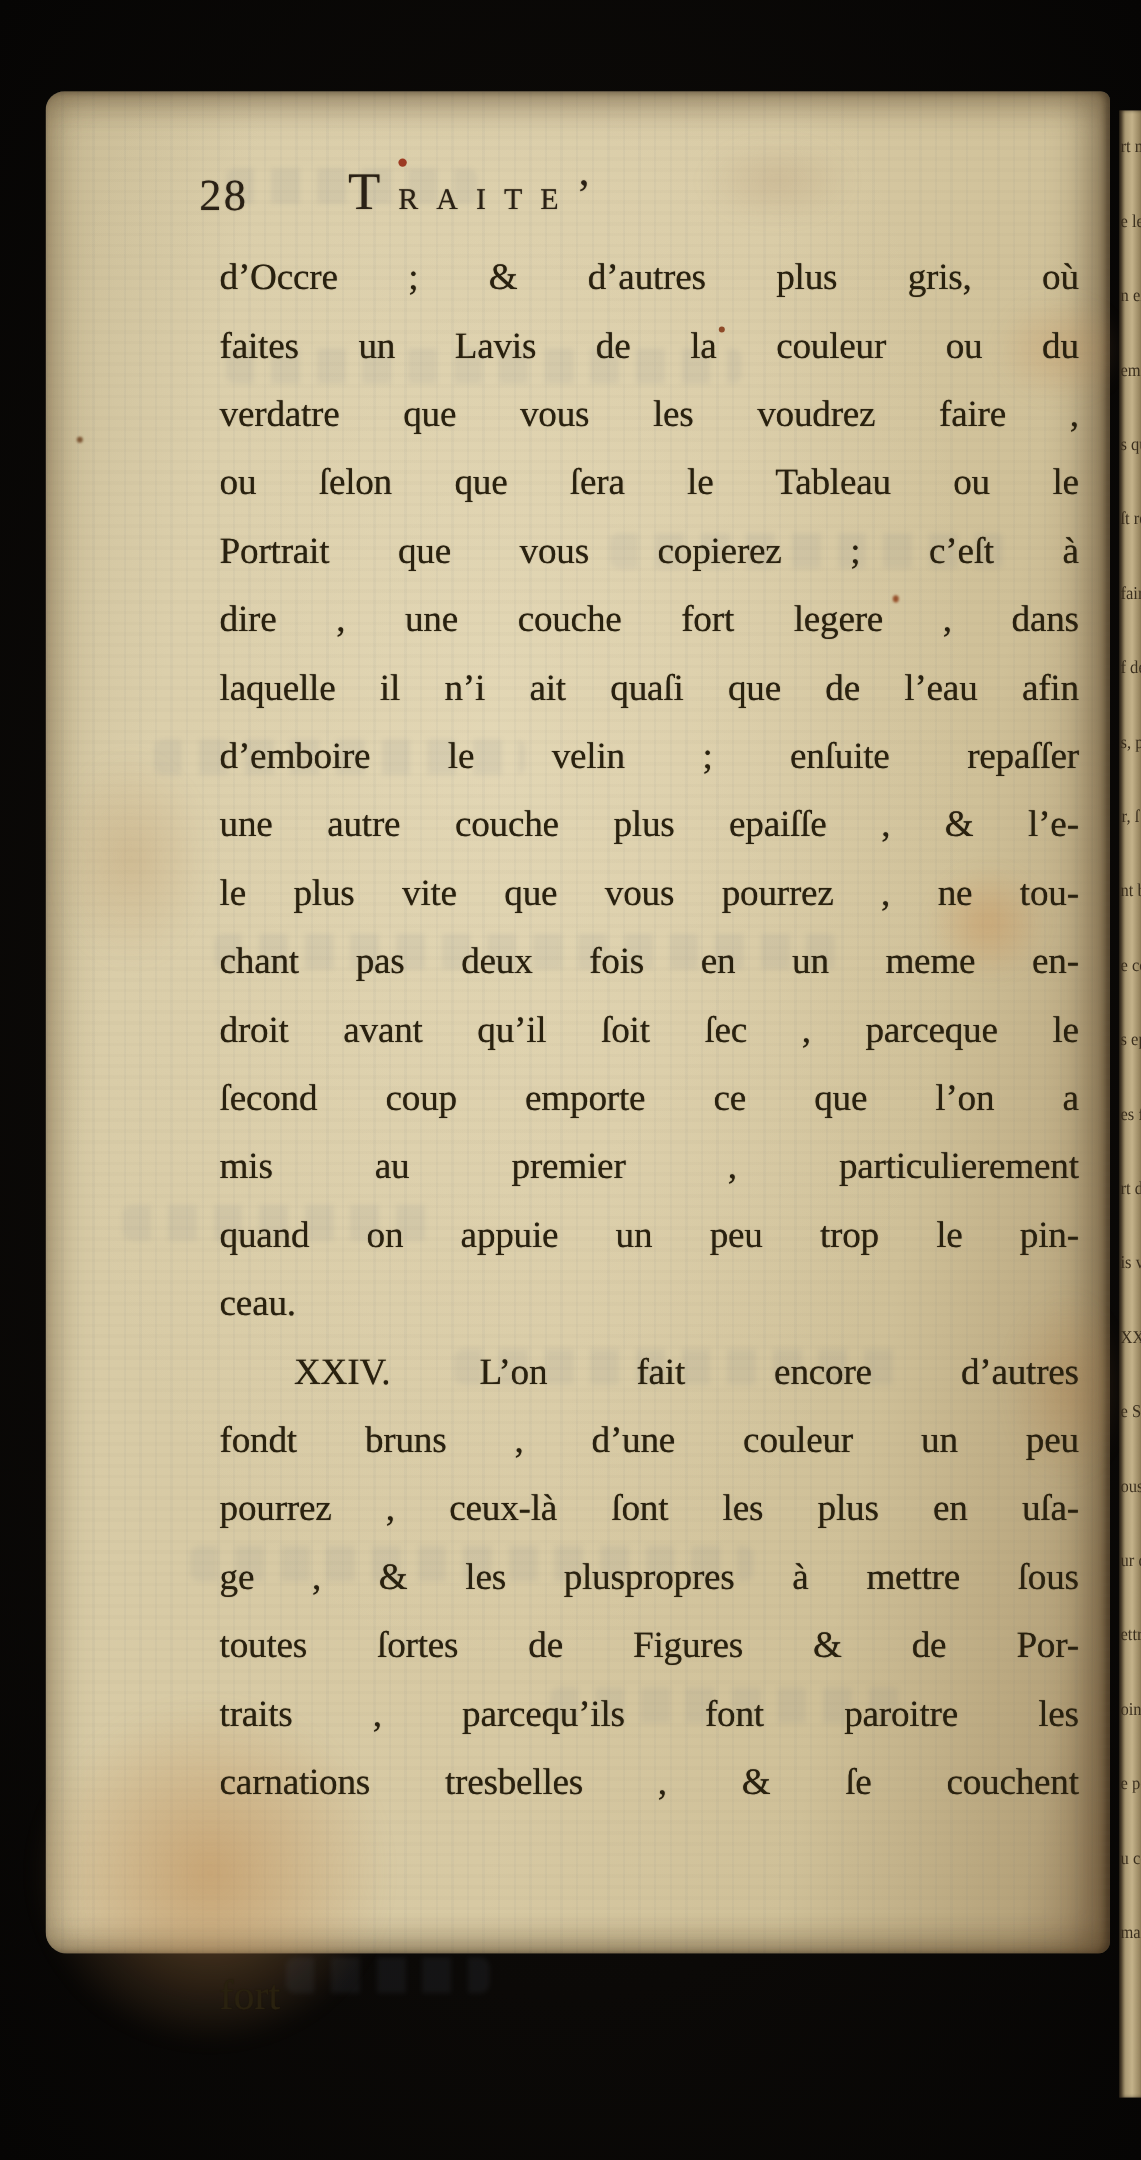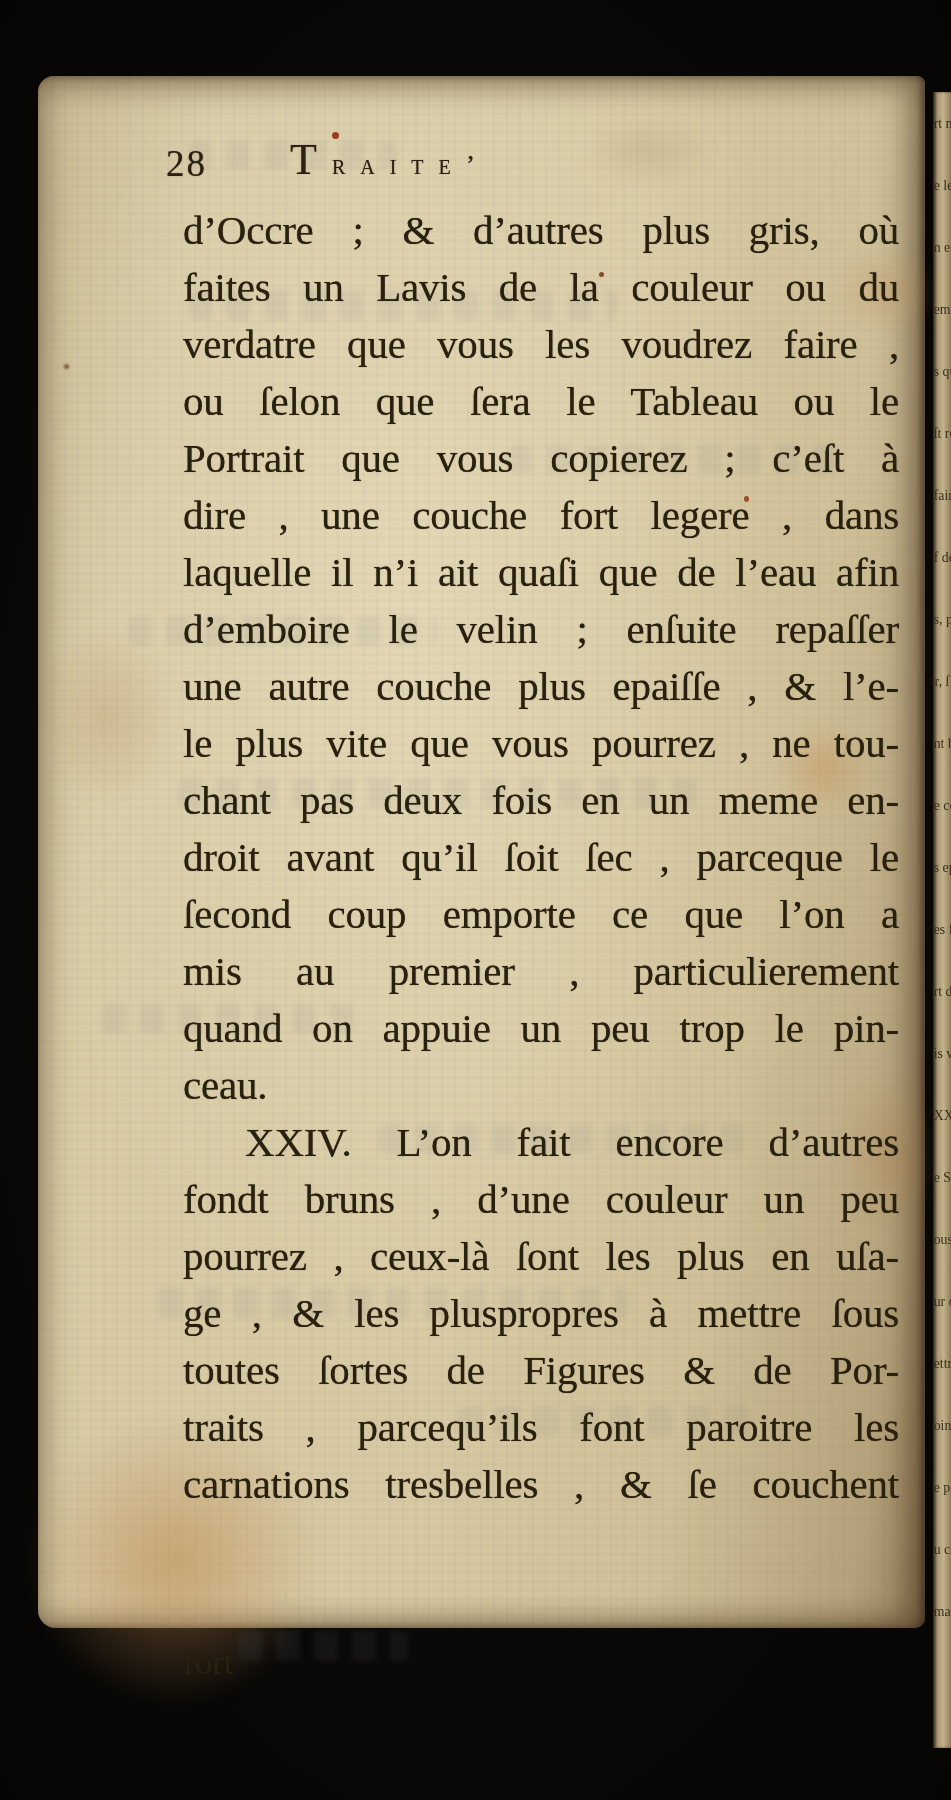--- a/index.html
+++ b/index.html
@@ -66,31 +66,31 @@
   .g7{left:120px;top:1212px;width:470px;}
   .g8{left:420px;top:1330px;width:300px;}
   .g9{left:200px;top:1555px;width:170px;opacity:.75;}
   
   .pageno{
     position:absolute;left:128px;top:66px;font-size:37px;color:#2a2115;
     letter-spacing:2px;text-shadow:0 0 1px rgba(40,30,15,.6);
   }
   .header-title{
     position:absolute;left:252px;top:58px;display:block;
-    font-variant:small-caps;font-size:28px;letter-spacing:15px;color:#2a2115;
+    font-variant:small-caps;font-size:36px;letter-spacing:15px;color:#2a2115;
     text-shadow:0 0 1px rgba(40,30,15,.6);
   }
   .header-title::first-letter{font-size:44px;}
   
   .body-text{
     position:absolute;left:145px;top:126px;width:716px;
     color:#29210f;
   }
   .line{
-    height:57px;line-height:57px;font-size:41px;
+    height:57px;line-height:57px;font-size:31px;
     text-align:justify;text-align-last:justify;
     word-spacing:3px;letter-spacing:-0.2px;white-space:nowrap;
     text-shadow:0 0 0.8px rgba(35,26,12,.75);
   }
   .line.no-just{text-align-last:left;}
   .line.indent{padding-left:62px;}
   .catchword{
     position:absolute;left:145px;top:1558px;width:716px;
     font-size:35px;line-height:57px;color:#29210f;
     text-shadow:0 0 0.8px rgba(35,26,12,.75);

